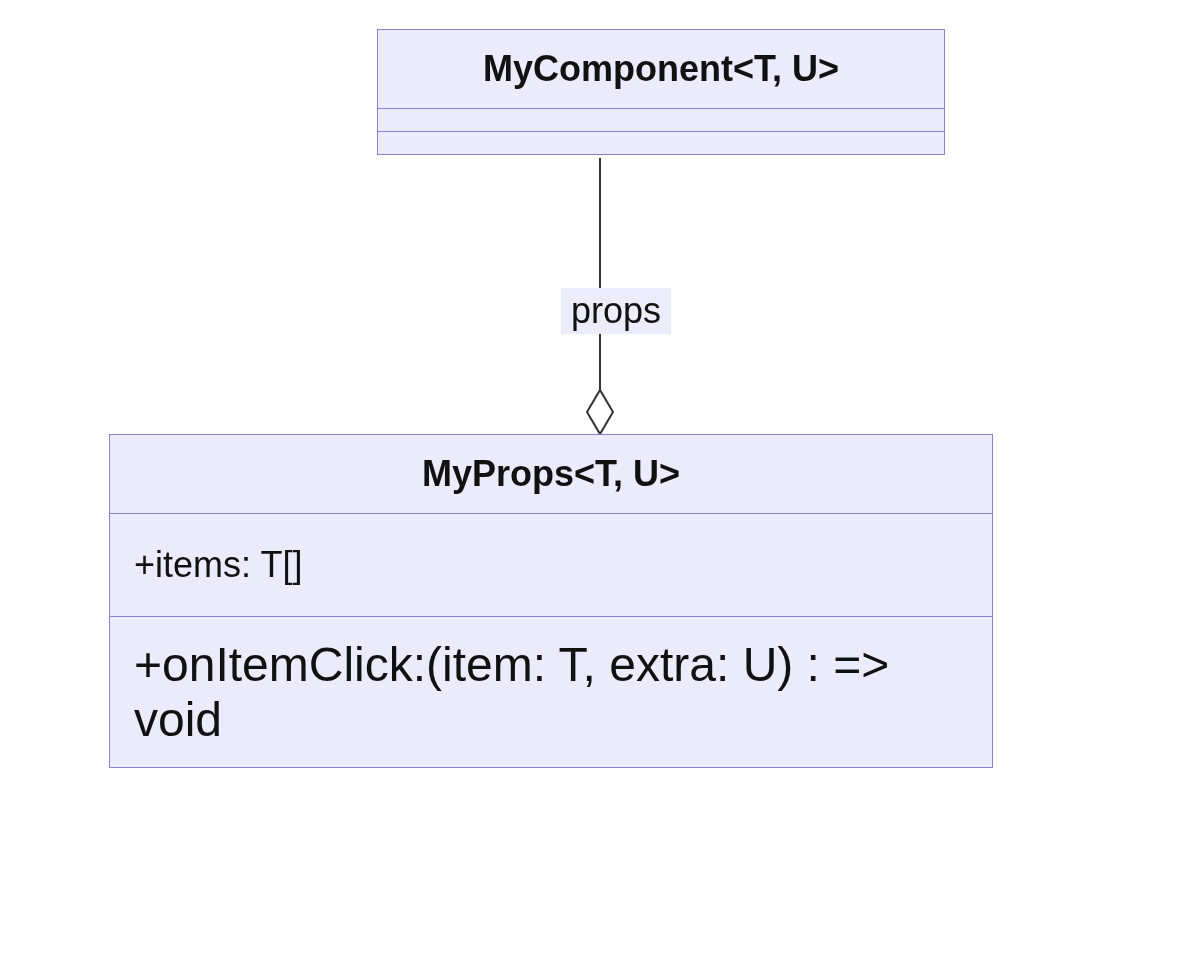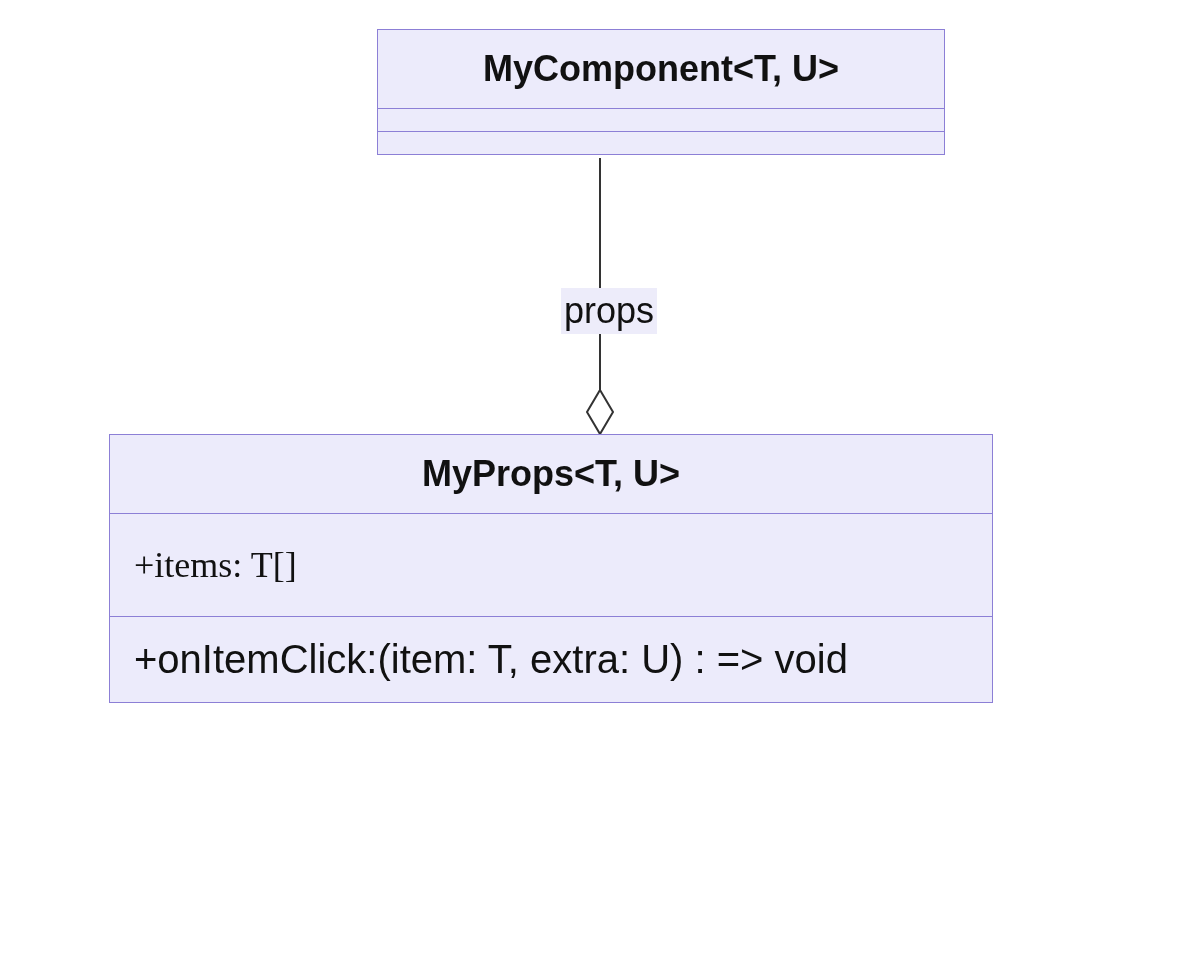--- a/index.html
+++ b/index.html
@@ -37,33 +37,32 @@
       height: 22px;
     }
     .member-list {
       padding: 16px 24px;
     }
     .member {
       font-size: 36px;
       color: #111;
       padding: 14px 0;
       font-weight: 400;
-      font-family: Liberation Serif, serif;
     }
     .member-single {
       padding: 20px 24px;
-      font-size: 40px;
+      font-size: 48px;
       color: #111;
     }
     .edge-label {
       position: absolute;
       background: #edecfa;
       font-size: 36px;
       color: #111;
-      padding: 2px 3px;
+      padding: 2px 10px;
     }
     svg.connector {
       position: absolute;
       overflow: visible;
     }
   </style>
 </head>
 <body>
 
 <div class="class-box" style="left:345px; top:29px; width:568px;margin-left:32px;">

